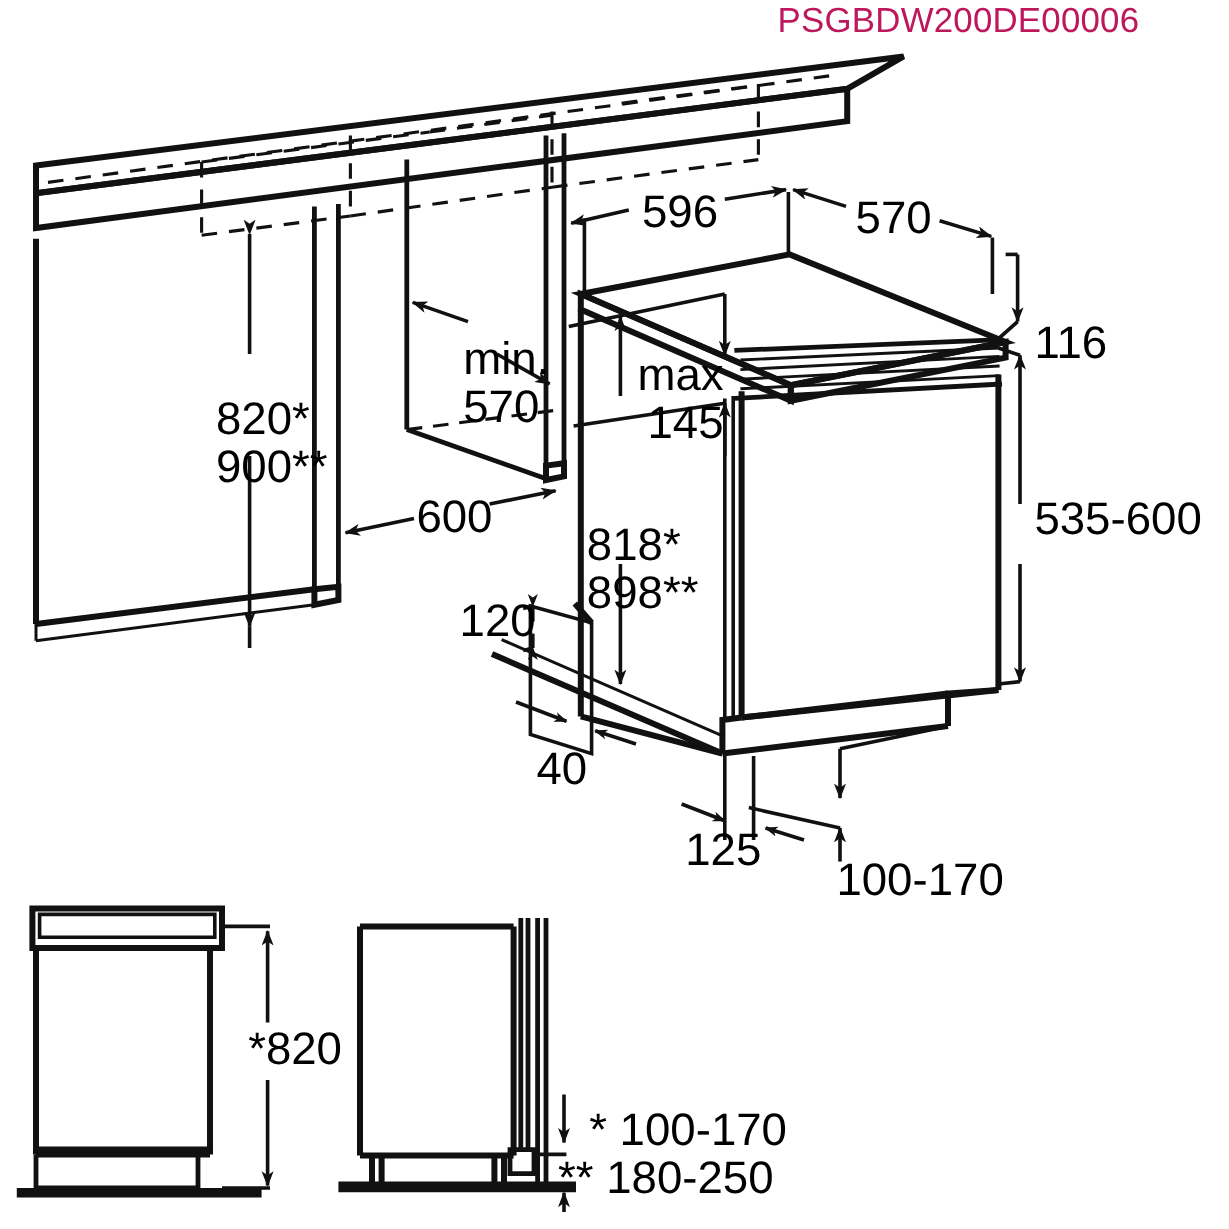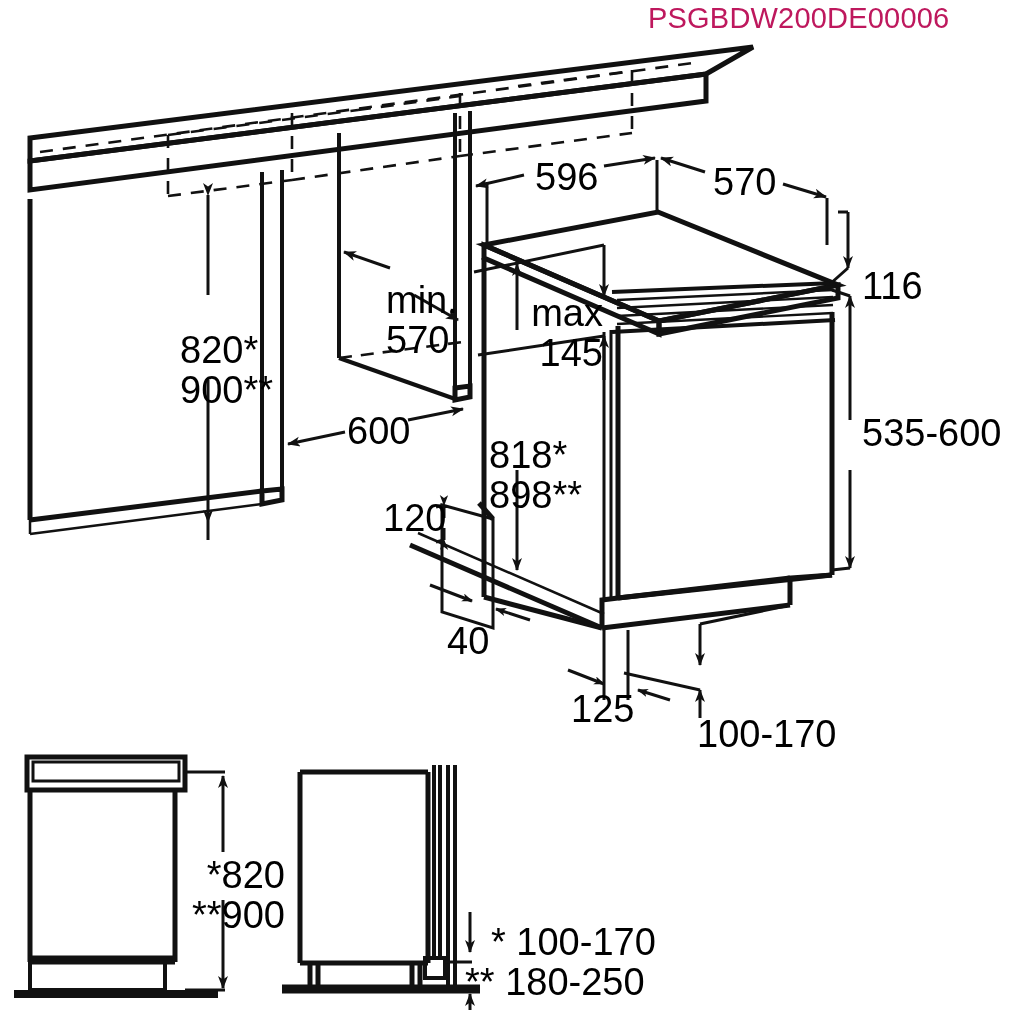--- a/index.html
+++ b/index.html
@@ -343,21 +343,20 @@
   <div class="dim-label" style="left:383px; top:499px;">120</div>
 
   <div class="dim-label" style="left:447px; top:622px;text-align:right;">40</div>
 
   <div class="dim-label" style="left:571px; top:690px;">125</div>
 
   <div class="dim-label" style="left:697px; top:672px;margin-top:43px;">100-170</div>
 
   <div class="dim-label two-line right-al" style="left:145px; top:855px; width:140px;">
     <div>*820</div>
-    <div>**900</div>
   </div>
 
   <div class="dim-label two-line" style="left:491px; top:922px;">
     <div>*  100-170</div>
     <div style="margin-left:-26px;">** 180-250</div>
   </div>
 
 </div>
 
 </body></html>

